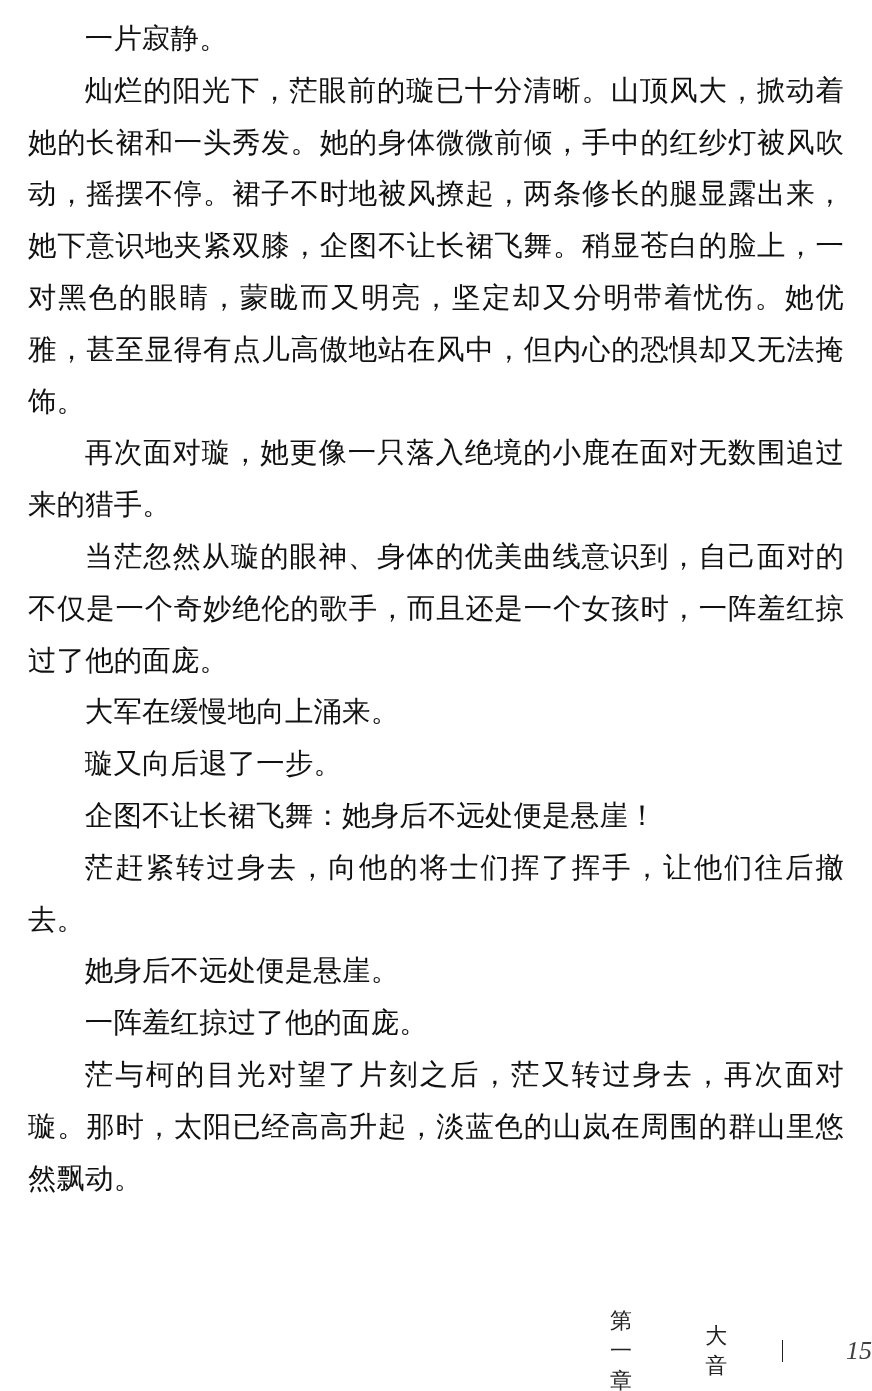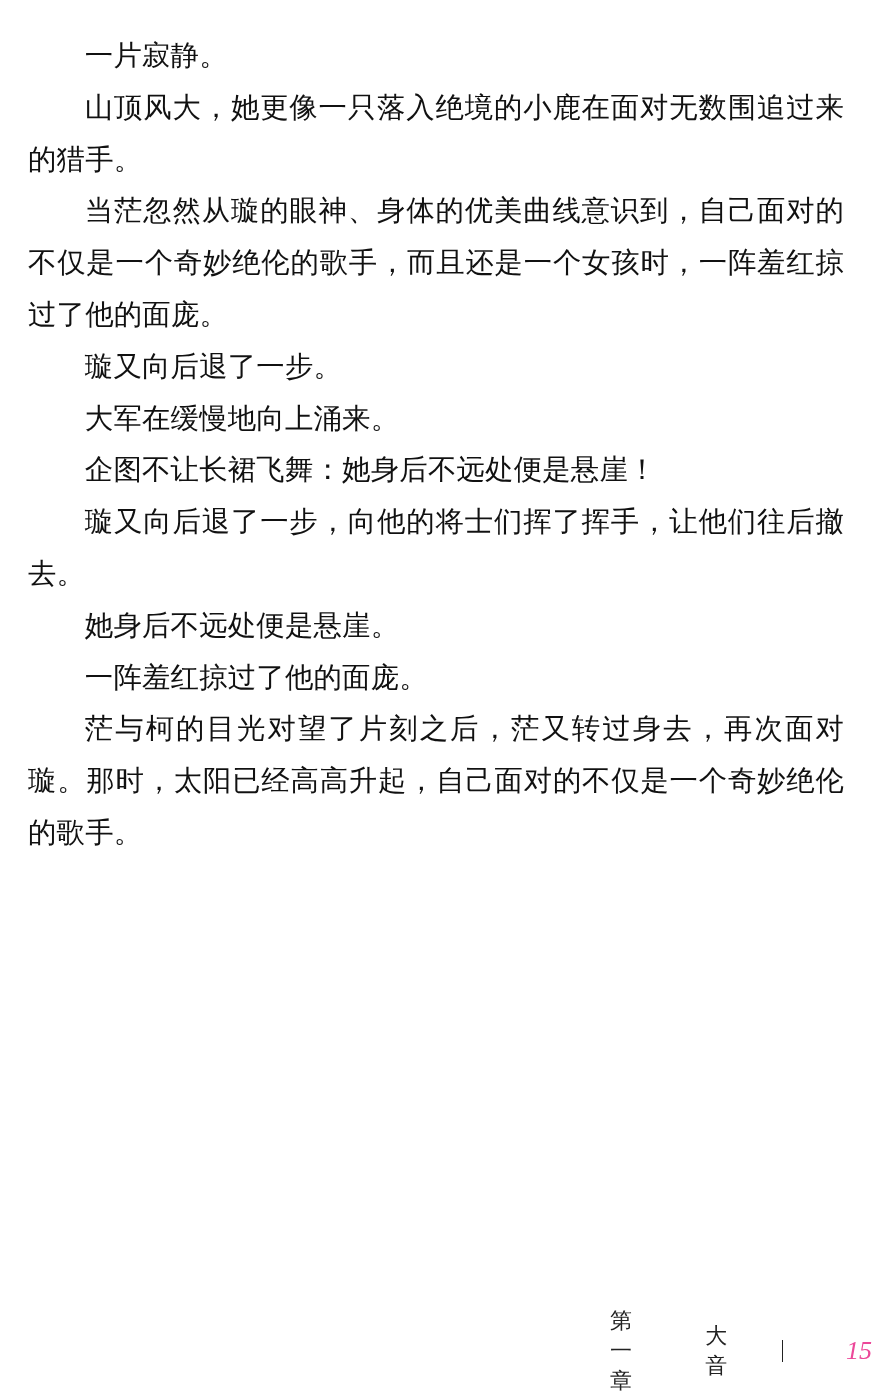--- a/index.html
+++ b/index.html
@@ -11,21 +11,21 @@
       width: 872px;
       height: 1391px;
       position: relative;
       overflow: hidden;
       color: #111111;
       font-family: "DejaVu Serif", "Liberation Serif", serif;
     }
     .page-body {
       position: absolute;
       left: 28px;
-      top: 30px;
+      top: 13px;
       width: 816px;
     }
     .para {
       margin: 0;
       font-size: 28.4px;
       line-height: 51.8px;
       text-indent: 56.8px;
       text-align: justify;
       text-justify: inter-character;
       letter-spacing: 0.2px;
@@ -53,37 +53,38 @@
       display: inline-block;
       width: 2px;
       height: 22px;
       background: #222222;
       margin: 0 26px 0 2px;
     }
     .footer .page-num {
       font-family: "Liberation Serif", serif;
       font-style: italic;
       font-size: 26px;
-      color: #ec4899;
+      color: #404040;
     }
   </style>
 </head>
 <body>
 
 <div class="page-body">
   <p class="para">一片寂静。</p>
-  <p class="para">山顶风大，她更像一只落入绝境的小鹿在面对无数围追过来的猎手。</p>
+  <p class="para">灿烂的阳光下，茫眼前的璇已十分清晰。山顶风大，掀动着她的长裙和一头秀发。她的身体微微前倾，手中的红纱灯被风吹动，摇摆不停。裙子不时地被风撩起，两条修长的腿显露出来，她下意识地夹紧双膝，企图不让长裙飞舞。稍显苍白的脸上，一对黑色的眼睛，蒙眬而又明亮，坚定却又分明带着忧伤。她优雅，甚至显得有点儿高傲地站在风中，但内心的恐惧却又无法掩饰。</p>
+  <p class="para">再次面对璇，她更像一只落入绝境的小鹿在面对无数围追过来的猎手。</p>
   <p class="para">当茫忽然从璇的眼神、身体的优美曲线意识到，自己面对的不仅是一个奇妙绝伦的歌手，而且还是一个女孩时，一阵羞红掠过了他的面庞。</p>
+  <p class="para">大军在缓慢地向上涌来。</p>
   <p class="para">璇又向后退了一步。</p>
-  <p class="para">大军在缓慢地向上涌来。</p>
   <p class="para">企图不让长裙飞舞：她身后不远处便是悬崖！</p>
-  <p class="para">璇又向后退了一步，向他的将士们挥了挥手，让他们往后撤去。</p>
+  <p class="para">茫赶紧转过身去，向他的将士们挥了挥手，让他们往后撤去。</p>
   <p class="para">她身后不远处便是悬崖。</p>
   <p class="para">一阵羞红掠过了他的面庞。</p>
-  <p class="para">茫与柯的目光对望了片刻之后，茫又转过身去，再次面对璇。那时，太阳已经高高升起，自己面对的不仅是一个奇妙绝伦的歌手。</p>
+  <p class="para">茫与柯的目光对望了片刻之后，茫又转过身去，再次面对璇。那时，太阳已经高高升起，淡蓝色的山岚在周围的群山里悠然飘动。</p>
 </div>
 
 <div class="footer">
   <span class="chapter-num">第一章</span>
   <span class="chapter-title">大音</span>
   <span class="divider"></span>
   <span class="page-num">15</span>
 </div>
 
 </body></html>

